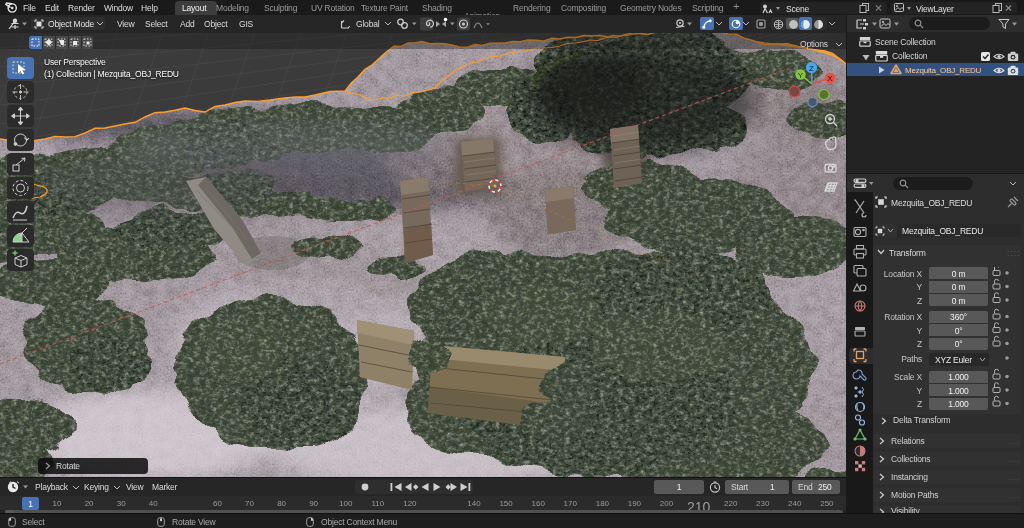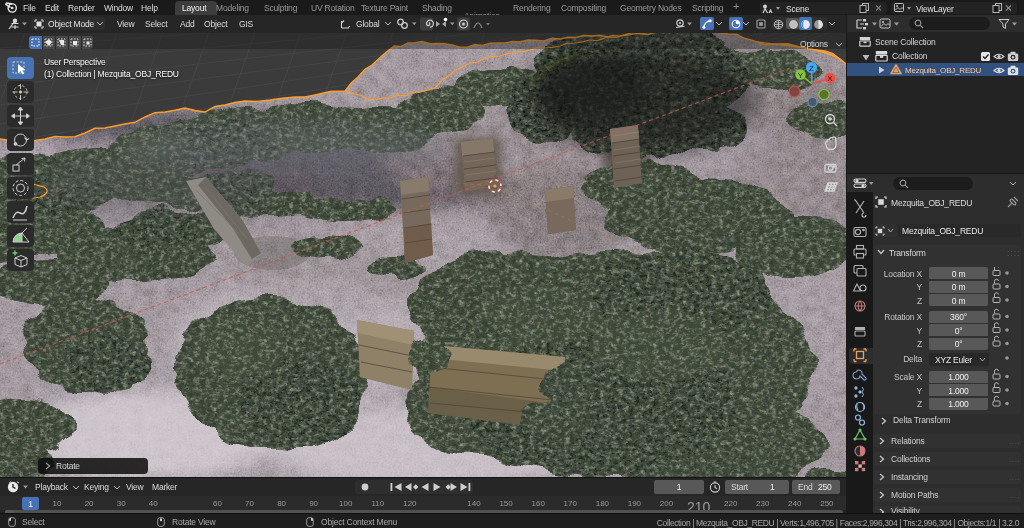--- a/index.html
+++ b/index.html
@@ -774,21 +774,21 @@
       <div class="abs t" style="left:82px;top:121.5px;width:59px;text-align:center;color:#f2f2f2">0 m</div>
       <div class="abs t" style="left:0;top:138px;width:75px;text-align:right;color:#c6c6c6">Rotation X</div>
       <div class="abs" style="left:82px;top:136.5px;width:59px;height:12px;background:#585858;border-radius:2px 2px 0 0;"></div>
       <div class="abs t" style="left:82px;top:138px;width:59px;text-align:center;color:#f2f2f2">360°</div>
       <div class="abs t" style="left:0;top:151.5px;width:75px;text-align:right;color:#c6c6c6">Y</div>
       <div class="abs" style="left:82px;top:150px;width:59px;height:12px;background:#585858;"></div>
       <div class="abs t" style="left:82px;top:151.5px;width:59px;text-align:center;color:#f2f2f2">0°</div>
       <div class="abs t" style="left:0;top:165px;width:75px;text-align:right;color:#c6c6c6">Z</div>
       <div class="abs" style="left:82px;top:163.5px;width:59px;height:12px;background:#585858;border-radius:0 0 2px 2px;"></div>
       <div class="abs t" style="left:82px;top:165px;width:59px;text-align:center;color:#f2f2f2">0°</div>
-      <div class="abs t" style="left:0;top:180px;width:75px;text-align:right;color:#c6c6c6">Delta</div>
+      <div class="abs t" style="left:0;top:180px;width:75px;text-align:right;color:#c6c6c6">Paths</div>
       <div class="abs" style="left:82px;top:178.5px;width:60px;height:13px;background:#282828;border-radius:2px;"></div>
       <div class="abs t" style="left:88px;top:180.5px;color:#e8e8e8">XYZ Euler</div>
       <svg class="abs" style="left:132px;top:183px" width="7" height="6">
           <path d="M1 1 l2.5 3 l2.5 -3" stroke="#aaa" fill="none"></path>
         </svg>
       <div class="abs t" style="left:0;top:198px;width:75px;text-align:right;color:#c6c6c6">Scale X</div>
       <div class="abs" style="left:82px;top:196.5px;width:59px;height:12px;background:#585858;border-radius:2px 2px 0 0;"></div>
       <div class="abs t" style="left:82px;top:198px;width:59px;text-align:center;color:#f2f2f2">1.000</div>
       <div class="abs t" style="left:0;top:211.5px;width:75px;text-align:right;color:#c6c6c6">Y</div>
       <div class="abs" style="left:82px;top:210px;width:59px;height:12px;background:#585858;"></div>
@@ -957,16 +957,15 @@
     <svg class="abs" style="left:157px;top:3px" width="8" height="10" viewBox="0 0 8 10">
       <rect x="0.7" y="0.7" width="6.6" height="8.6" rx="2.2" fill="none" stroke="#9a9a9a"></rect>
       <rect x="3" y="1.2" width="2" height="3" rx="0.8" fill="#cfcfcf"></rect>
     </svg>
     <div class="abs t" style="left:172px;top:3px;color:#ababab">Rotate View</div>
     <svg class="abs" style="left:306px;top:3px" width="8" height="10" viewBox="0 0 8 10">
       <rect x="0.7" y="0.7" width="6.6" height="8.6" rx="2.2" fill="none" stroke="#9a9a9a"></rect>
       <path d="M7 2.2 a2 2 0 0 0 -2 -1.5 l0 3 l2 0 z" fill="#cfcfcf"></path>
     </svg>
     <div class="abs t" style="left:321px;top:3px;color:#ababab">Object Context Menu</div>
-    <div class="abs t" style="right:5px;top:3.5px;color:#a8a8a8;font-size:8.5px;letter-spacing:-0.38px">Collection | Mezquita_OBJ_REDU | Verts:1,496,705 | Faces:2,996,304 | Tris:2,996,304 | Objects:1/1 | 3.2.0</div>
   </div>
 
 </div>
 
 </body></html>

